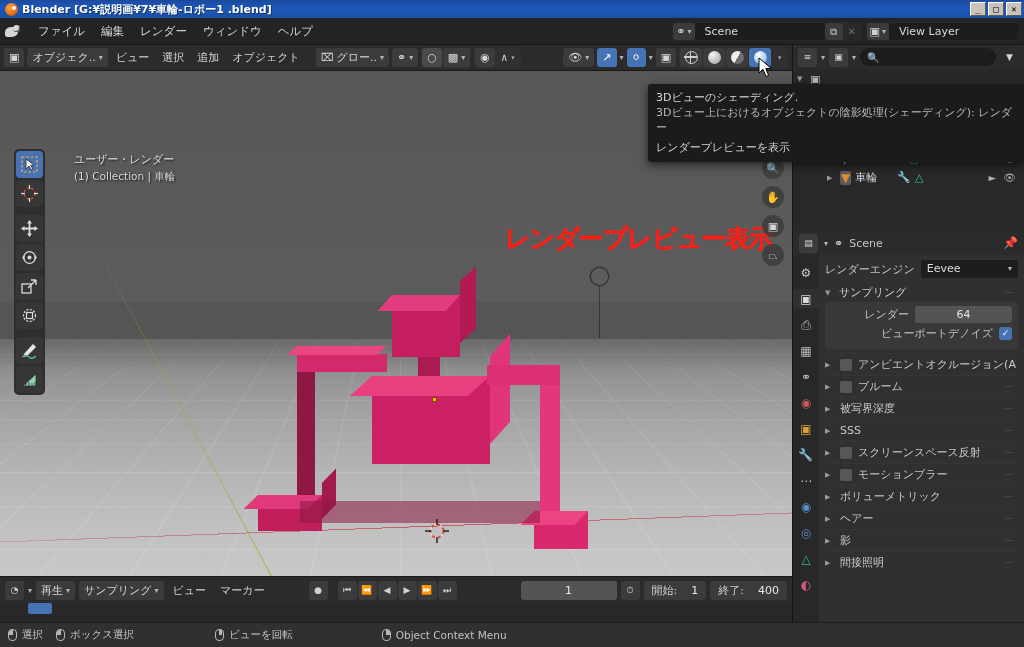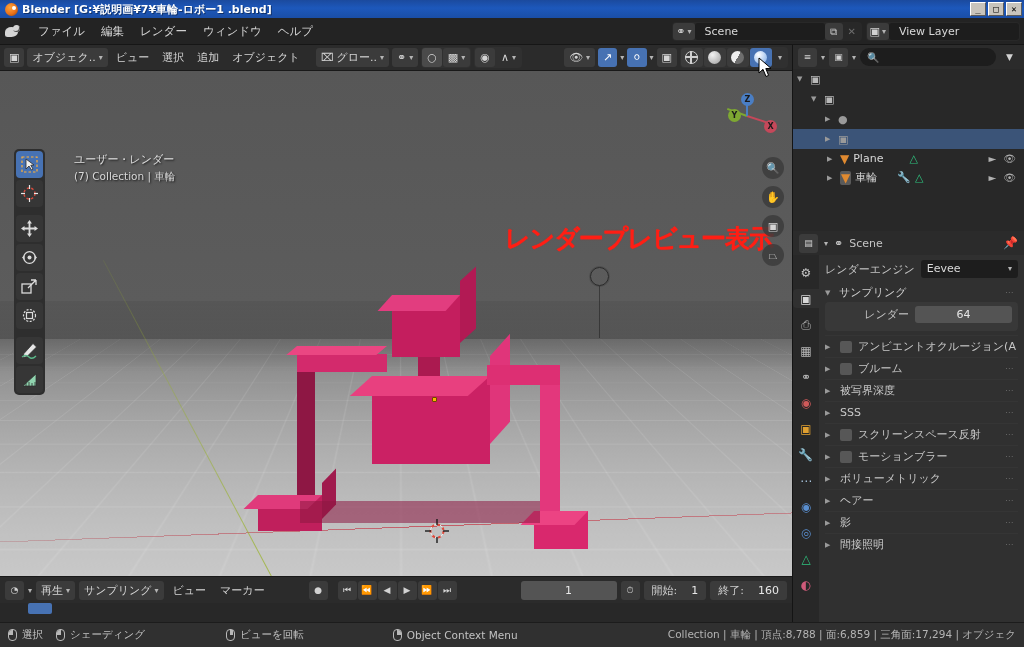--- a/index.html
+++ b/index.html
@@ -88,21 +88,21 @@
   .vpheader {
     position: absolute; left: 0; top: 45px; width: 792px; height: 26px;
     background: #2b2b2b; display: flex; align-items: center; gap: 3px; padding: 0 4px;
     border-bottom: 1px solid #191919;
   }
   .hbtn {
     display: flex; align-items: center; gap: 3px; height: 19px; padding: 0 5px;
     background: #3b3b3b; border-radius: 3px; color: #d5d5d5; font-size: 11px;
     white-space: nowrap;
   }
-  .hbtn.flat { background: transparent; }
+  .hbtn.flat { background: transparent; font-family: Liberation Mono, monospace; }
   .hbtn.on { background: #4772b3; color: #fff; }
   .hgroup { display: flex; align-items: center; background: #303030; border-radius: 4px; height: 21px; padding: 1px; gap: 1px; }
   .caret { font-size: 8px; color: #b4b4b4; }
   .shade-btn {
     width: 22px; height: 19px; border-radius: 3px; background: #3b3b3b;
     display: flex; align-items: center; justify-content: center;
   }
   .shade-btn.sel { background: #4772b3; }
   .sphere { width: 13px; height: 13px; border-radius: 50%; }
 
@@ -478,21 +478,21 @@
       <circle cx="12" cy="12" r="6.5" fill="none" stroke="#e04a3c" stroke-width="2" stroke-dasharray="3 3"></circle>
       <circle cx="12" cy="12" r="6.5" fill="none" stroke="#f0f0f0" stroke-width="1" stroke-dasharray="3 3" stroke-dashoffset="3"></circle>
       <line x1="12" y1="0" x2="12" y2="6" stroke="#1a1a1a" stroke-width="1.4"></line>
       <line x1="12" y1="18" x2="12" y2="24" stroke="#1a1a1a" stroke-width="1.4"></line>
       <line x1="0" y1="12" x2="6" y2="12" stroke="#1a1a1a" stroke-width="1.4"></line>
       <line x1="18" y1="12" x2="24" y2="12" stroke="#1a1a1a" stroke-width="1.4"></line>
     </svg>
 
     <div class="overlay-text">
       <div>ユーザー・レンダー</div>
-      <div class="sub">(7) Collection | 車輪</div>
+      <div class="sub">(1) Collection | 車輪</div>
     </div>
 
     <div class="annot">レンダープレビュー表示</div>
 
     <div class="ltools">
       <div class="ltool active">
         <svg width="17" height="17" viewBox="0 0 17 17">
             <rect x="1" y="1" width="15" height="15" fill="none" stroke="#ffb13b" stroke-width="1.2" stroke-dasharray="2.5 2"></rect>
             <path d="M5 3 L5 13 L8 10 L10.5 14 L12 13 L9.8 9.3 L13 9 Z" fill="#f0f0f0" stroke="#2b2b2b" stroke-width=".8"></path>
           </svg>
@@ -587,21 +587,21 @@
         <div class="tbtn">⏭</div>
       </div>
       <div class="frame-field" style="margin-left:60px;">1</div>
       <div class="tbtn">⏱</div>
       <div class="se-field">
         <span>開始:</span>
         <b>1</b>
       </div>
       <div class="se-field">
         <span>終了:</span>
-        <b>160</b>
+        <b>400</b>
       </div>
     </div>
     <div class="tl-strip">
       <div class="tl-playhead"></div>
     </div>
   </div>
 
   <div class="outliner">
     <div class="ol-header">
       <div class="tbtn">≡</div>
@@ -696,20 +696,24 @@
           <span class="tri">▼</span>
           <span>サンプリング</span>
           <span class="grip">⋯</span>
         </div>
 
         <div class="pr-sub">
           <div class="pr-num-row">
             <span class="pr-label">レンダー</span>
             <div class="pr-num">64</div>
           </div>
+          <div class="pr-num-row">
+            <span class="pr-label">ビューポートデノイズ</span>
+            <div class="pr-check">✓</div>
+          </div>
         </div>
 
         <div class="pr-item">
           <span class="tri">▶</span>
           <span class="pr-box"></span>
           <span>アンビエントオクルージョン(A</span>
         </div>
         <div class="pr-item">
           <span class="tri">▶</span>
           <span class="pr-box"></span>
@@ -755,38 +759,42 @@
         </div>
         <div class="pr-item">
           <span class="tri">▶</span>
           <span>間接照明</span>
           <span class="grip">⋯</span>
         </div>
       </div>
     </div>
   </div>
 
+  <div class="tooltip">
+    <div class="tt-line">3Dビューのシェーディング.</div>
+    <div class="tt-line sub">3Dビュー上におけるオブジェクトの陰影処理(シェーディング): レンダー</div>
+    <div class="tt-line last">レンダープレビューを表示</div>
+  </div>
 
   <svg class="mousecursor" width="16" height="22" viewBox="0 0 16 22">
     <path d="M1 1 L1 16 L5 12.3 L8 19.5 L10.6 18.4 L7.8 11.6 L13 11.3 Z" fill="#ffffff" stroke="#000000" stroke-width="1"></path>
   </svg>
 
   <div class="statusbar">
     <div class="sb-item">
       <span class="mouse-ic l"></span>
       <span>選択</span>
     </div>
     <div class="sb-item" style="margin-left:8px;">
       <span class="mouse-ic l"></span>
-      <span>シェーディング</span>
+      <span>ボックス選択</span>
     </div>
     <div class="sb-item" style="margin-left:76px;">
       <span class="mouse-ic m"></span>
       <span>ビューを回転</span>
     </div>
     <div class="sb-item" style="margin-left:84px;">
       <span class="mouse-ic r"></span>
       <span>Object Context Menu</span>
     </div>
-    <div class="sb-right">Collection | 車輪 | 頂点:8,788 | 面:6,859 | 三角面:17,294 | オブジェク</div>
   </div>
 
 </div>
 
 </body></html>

